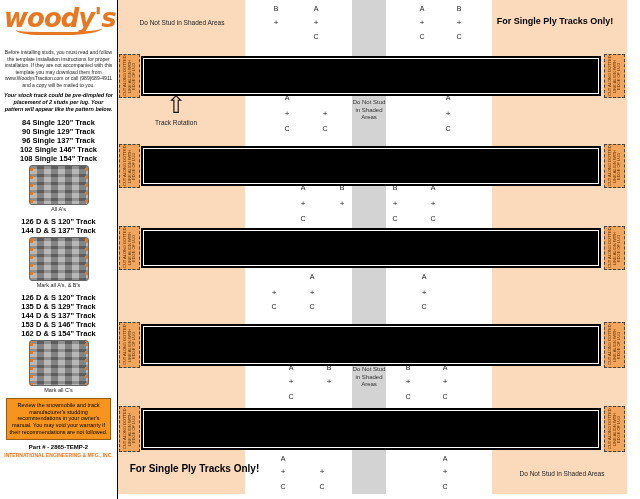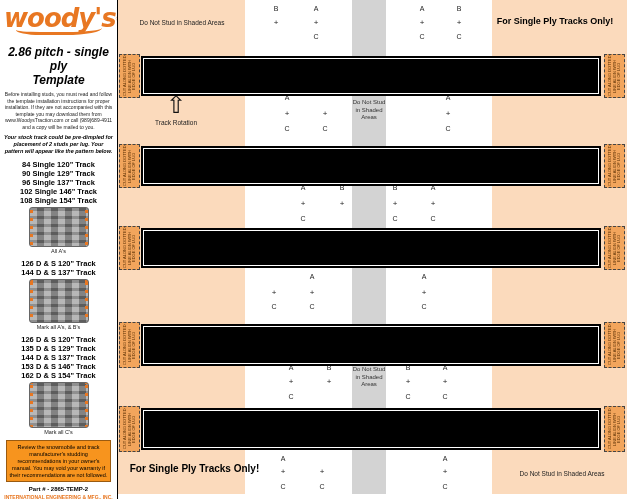--- a/index.html
+++ b/index.html
@@ -179,24 +179,20 @@
       <div class="tab" style="left: 604px; top: 406px; height: 46px;">
         <span>CUT ALONG DOTTED LINE ALIGN WITH EDGE OF LUG</span>
       </div>
     </div>
 
   <div id="sidebar">
     <div class="logo-wrap">
       <span class="logo-text">woody's</span><span class="logo-reg">®</span>
       <div class="logo-swoosh"></div>
     </div>
-    <div class="tpl-title">
-      <div>2.86 pitch - single ply</div>
-      <div>Template</div>
-    </div>
     <div class="intro">Before installing studs, you must read and follow the template installation instructions for proper installation. If they are not accompanied with this template you may download them from www.WoodysTraction.com or call (989)689-4911 and a copy will be mailed to you.</div>
     <div class="note">Your stock track could be pre-dimpled for placement of 2 studs per lug. Your pattern will appear like the pattern below.</div>
     <div id="groups">
         <div class="track-list">
           <div>84 Single 120" Track</div>
           <div>90 Single 129" Track</div>
           <div>96 Single 137" Track</div>
           <div>102 Single 146" Track</div>
           <div>108 Single 154" Track</div>
         </div>

